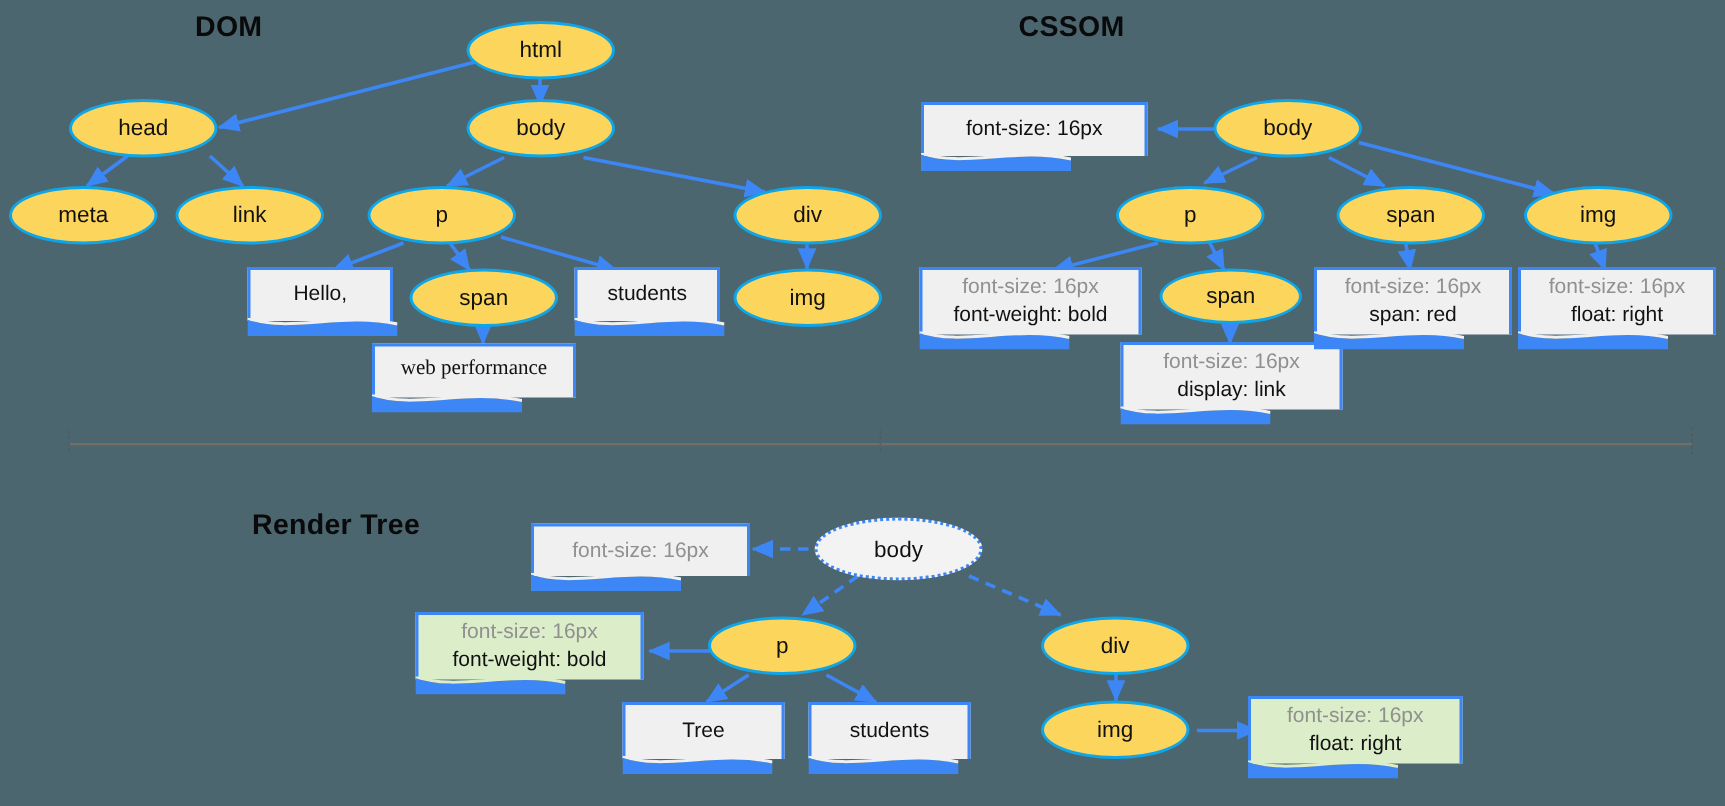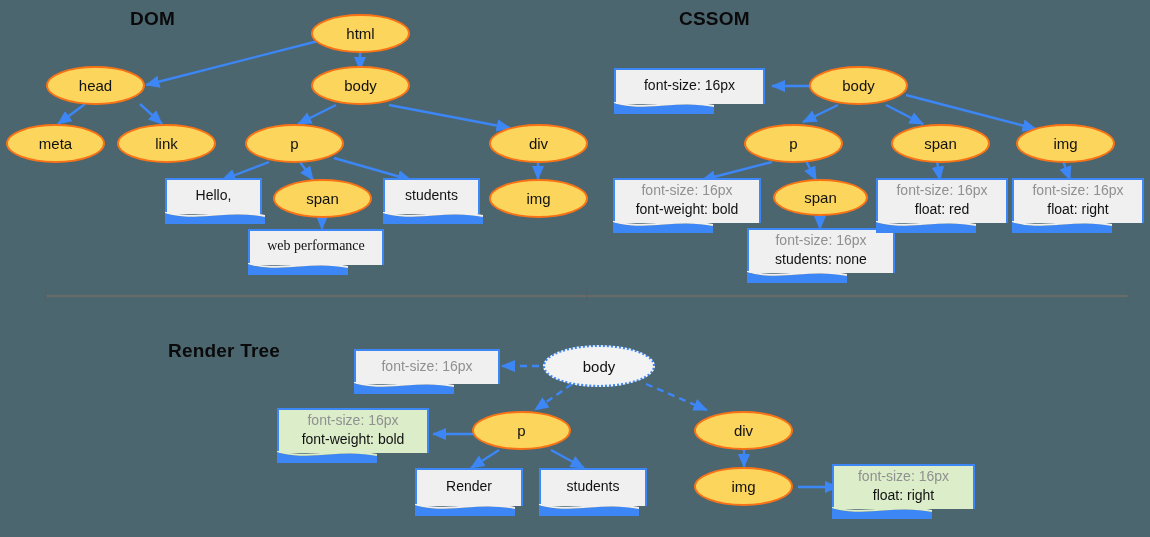--- a/index.html
+++ b/index.html
@@ -18,21 +18,21 @@
     font-size:19px;color:#0a0a0a;
     letter-spacing:.2px;
     white-space:nowrap;
   }
 
   
   .node{
     position:absolute;
     display:flex;align-items:center;justify-content:center;
     background:#fcd55c;
-    border:2px solid #f97316;
+    border:2px solid #0ea5e9;
     border-radius:50%;
     color:#111;
     font-size:15px;
     box-sizing:border-box;
     white-space:nowrap;
   }
   .node.ghost{
     background:#f3f3f3;
     border:2px dotted #3d86f5;
   }
@@ -178,30 +178,30 @@
     <span class="ln muted">font-size: 16px</span>
     <span class="ln strong">font-weight: bold</span>
     <svg class="wave" viewBox="0 0 100 12" preserveAspectRatio="none">
       <path d="M0,1 C28,11 62,-3 100,5 L100,12 L0,12 Z" fill="#3d86f5"></path>
       <path d="M0,0 C28,10 62,-4 100,4" fill="none" stroke="#f0f0f0" stroke-width="2"></path>
     </svg>
   </div>
 
   <div class="box" style="left:747px;top:228px;width:148px;height:45px;">
     <span class="ln muted">font-size: 16px</span>
-    <span class="ln strong">students: none</span>
+    <span class="ln strong">display: link</span>
     <svg class="wave" viewBox="0 0 100 12" preserveAspectRatio="none">
       <path d="M0,1 C28,11 62,-3 100,5 L100,12 L0,12 Z" fill="#3d86f5"></path>
       <path d="M0,0 C28,10 62,-4 100,4" fill="none" stroke="#f0f0f0" stroke-width="2"></path>
     </svg>
   </div>
 
   <div class="box" style="left:876px;top:178px;width:132px;height:45px;">
     <span class="ln muted">font-size: 16px</span>
-    <span class="ln strong">float: red</span>
+    <span class="ln strong">span: red</span>
     <svg class="wave" viewBox="0 0 100 12" preserveAspectRatio="none">
       <path d="M0,1 C28,11 62,-3 100,5 L100,12 L0,12 Z" fill="#3d86f5"></path>
       <path d="M0,0 C28,10 62,-4 100,4" fill="none" stroke="#f0f0f0" stroke-width="2"></path>
     </svg>
   </div>
 
   <div class="box" style="left:1012px;top:178px;width:132px;height:45px;">
     <span class="ln muted">font-size: 16px</span>
     <span class="ln strong">float: right</span>
     <svg class="wave" viewBox="0 0 100 12" preserveAspectRatio="none">
@@ -228,21 +228,21 @@
   <div class="box green" style="left:277px;top:408px;width:152px;height:45px;">
     <span class="ln muted">font-size: 16px</span>
     <span class="ln strong">font-weight: bold</span>
     <svg class="wave" viewBox="0 0 100 12" preserveAspectRatio="none">
       <path d="M0,1 C28,11 62,-3 100,5 L100,12 L0,12 Z" fill="#3d86f5"></path>
       <path d="M0,0 C28,10 62,-4 100,4" fill="none" stroke="#dcedc9" stroke-width="2"></path>
     </svg>
   </div>
 
   <div class="box" style="left:415px;top:468px;width:108px;height:38px;">
-    <span class="ln strong">Render</span>
+    <span class="ln strong">Tree</span>
     <svg class="wave" viewBox="0 0 100 12" preserveAspectRatio="none">
       <path d="M0,1 C28,11 62,-3 100,5 L100,12 L0,12 Z" fill="#3d86f5"></path>
       <path d="M0,0 C28,10 62,-4 100,4" fill="none" stroke="#f0f0f0" stroke-width="2"></path>
     </svg>
   </div>
 
   <div class="box" style="left:539px;top:468px;width:108px;height:38px;">
     <span class="ln strong">students</span>
     <svg class="wave" viewBox="0 0 100 12" preserveAspectRatio="none">
       <path d="M0,1 C28,11 62,-3 100,5 L100,12 L0,12 Z" fill="#3d86f5"></path>

